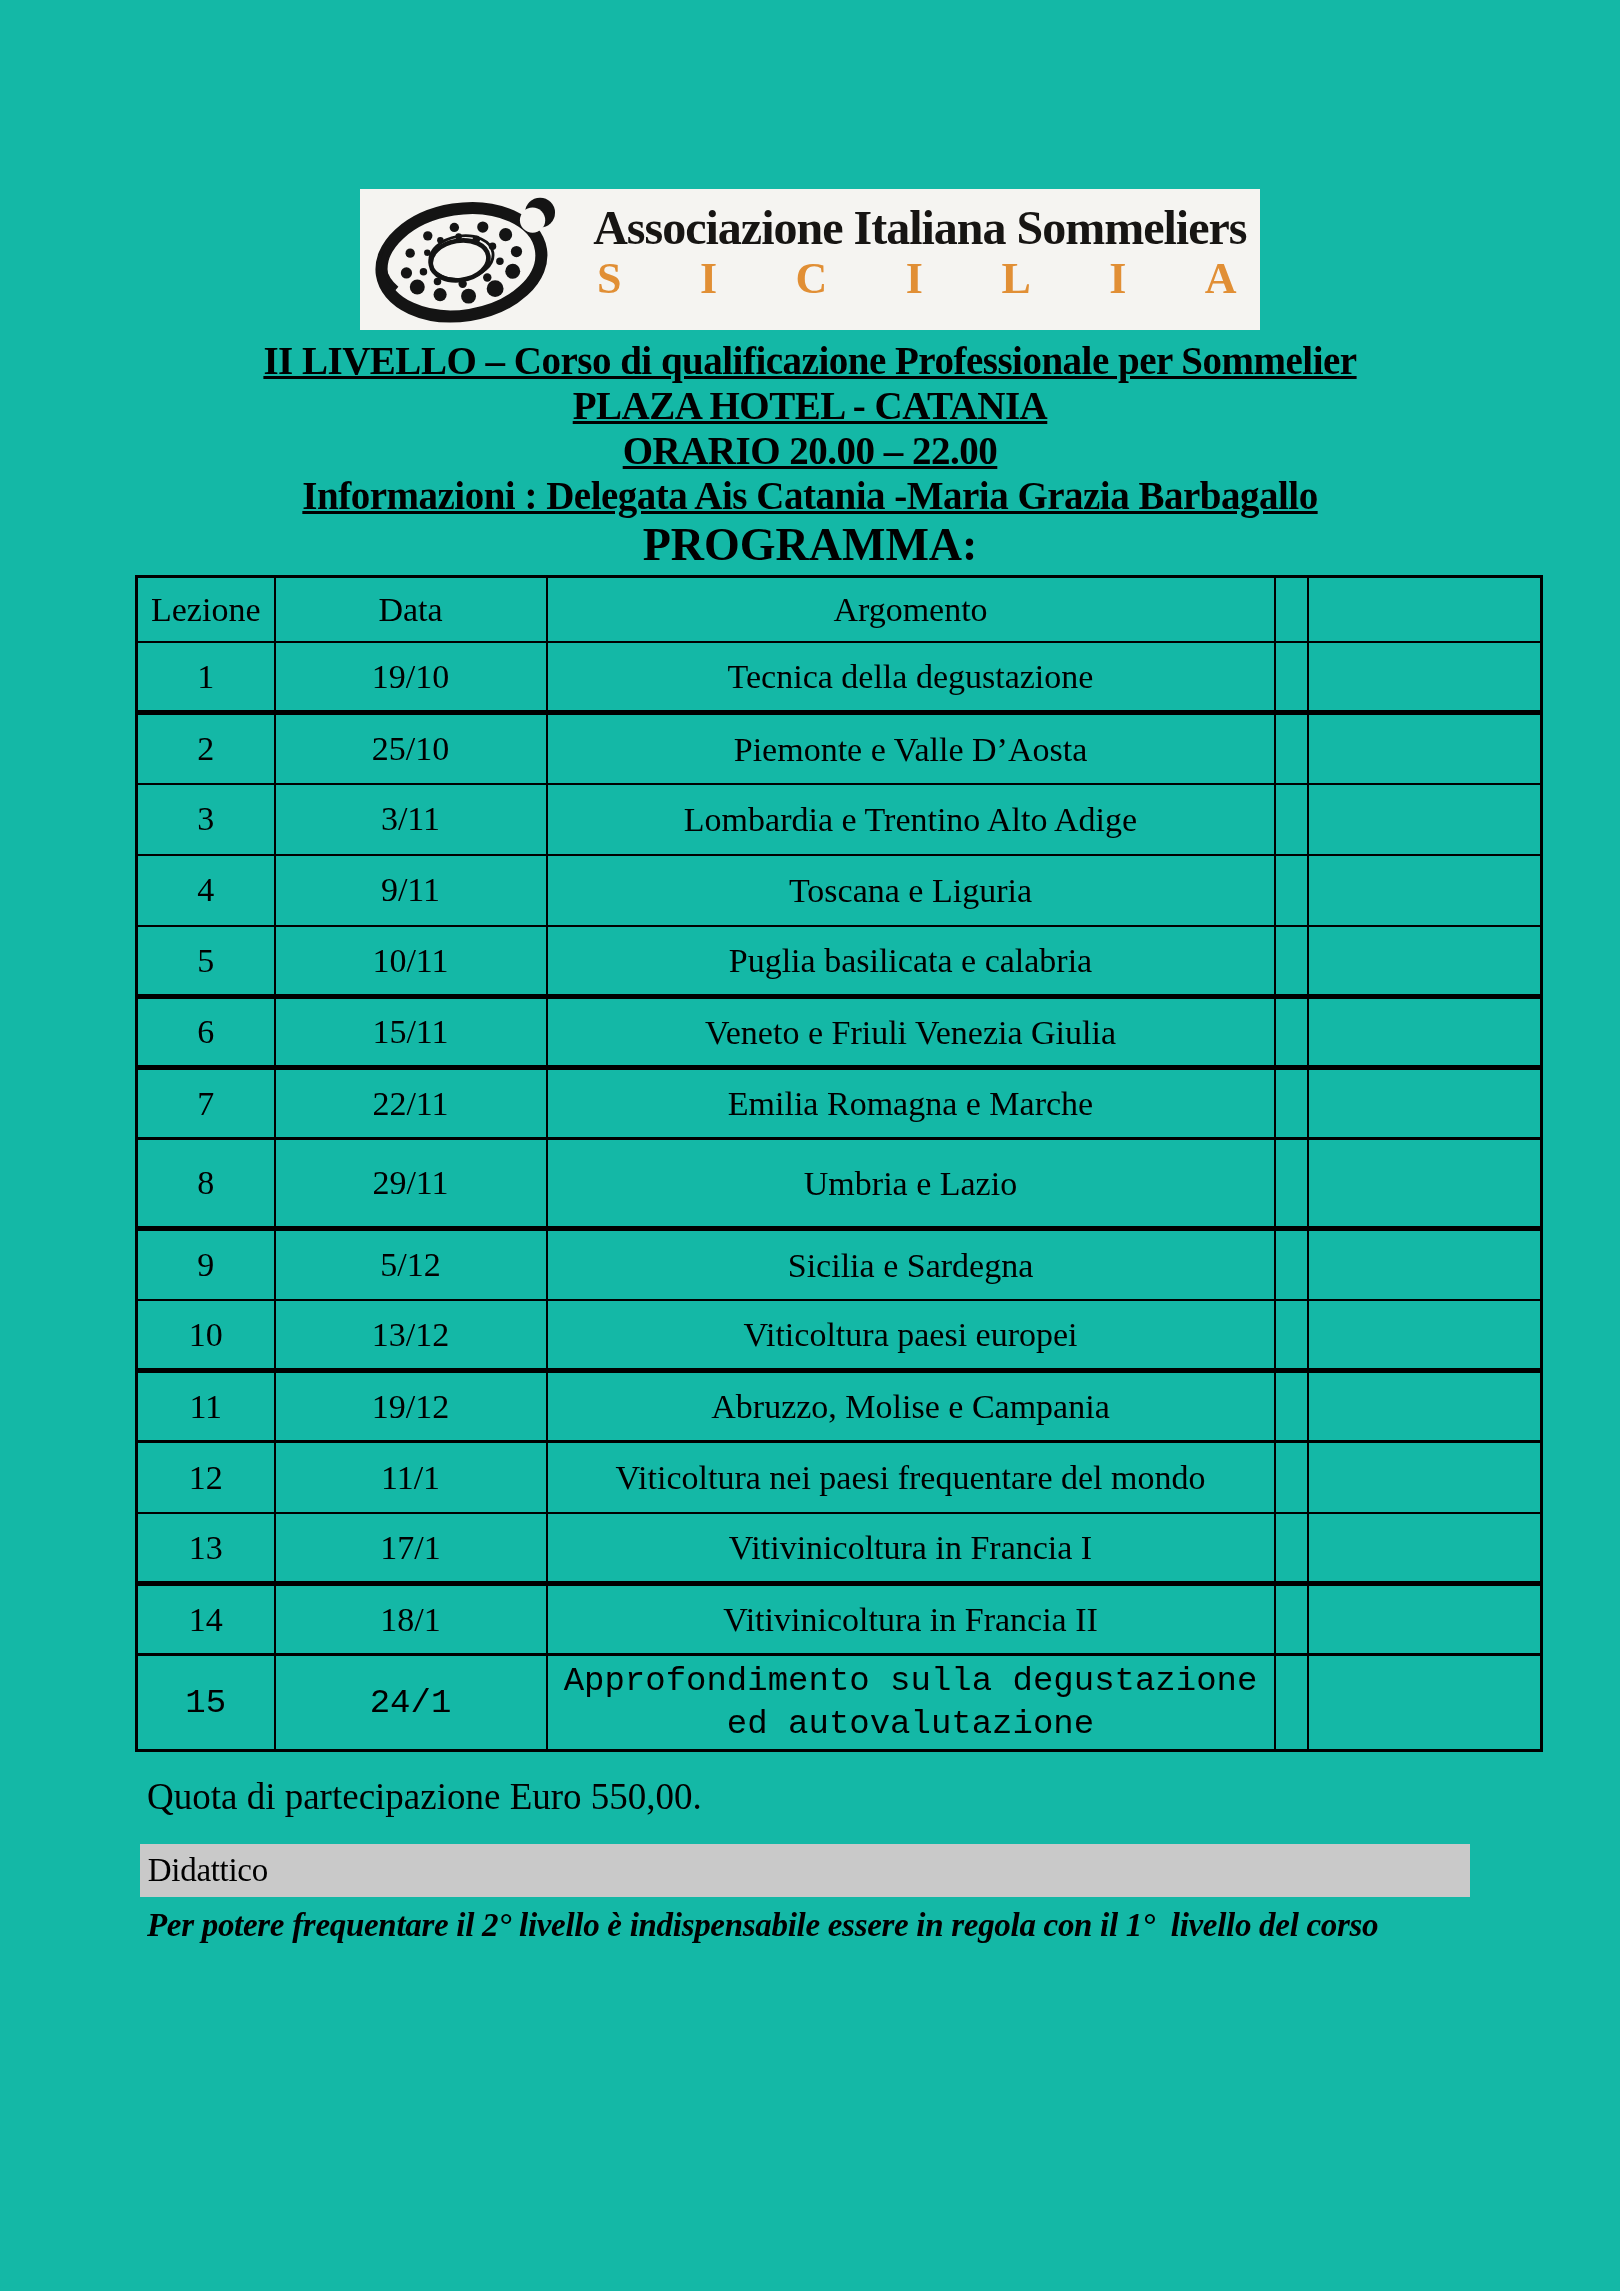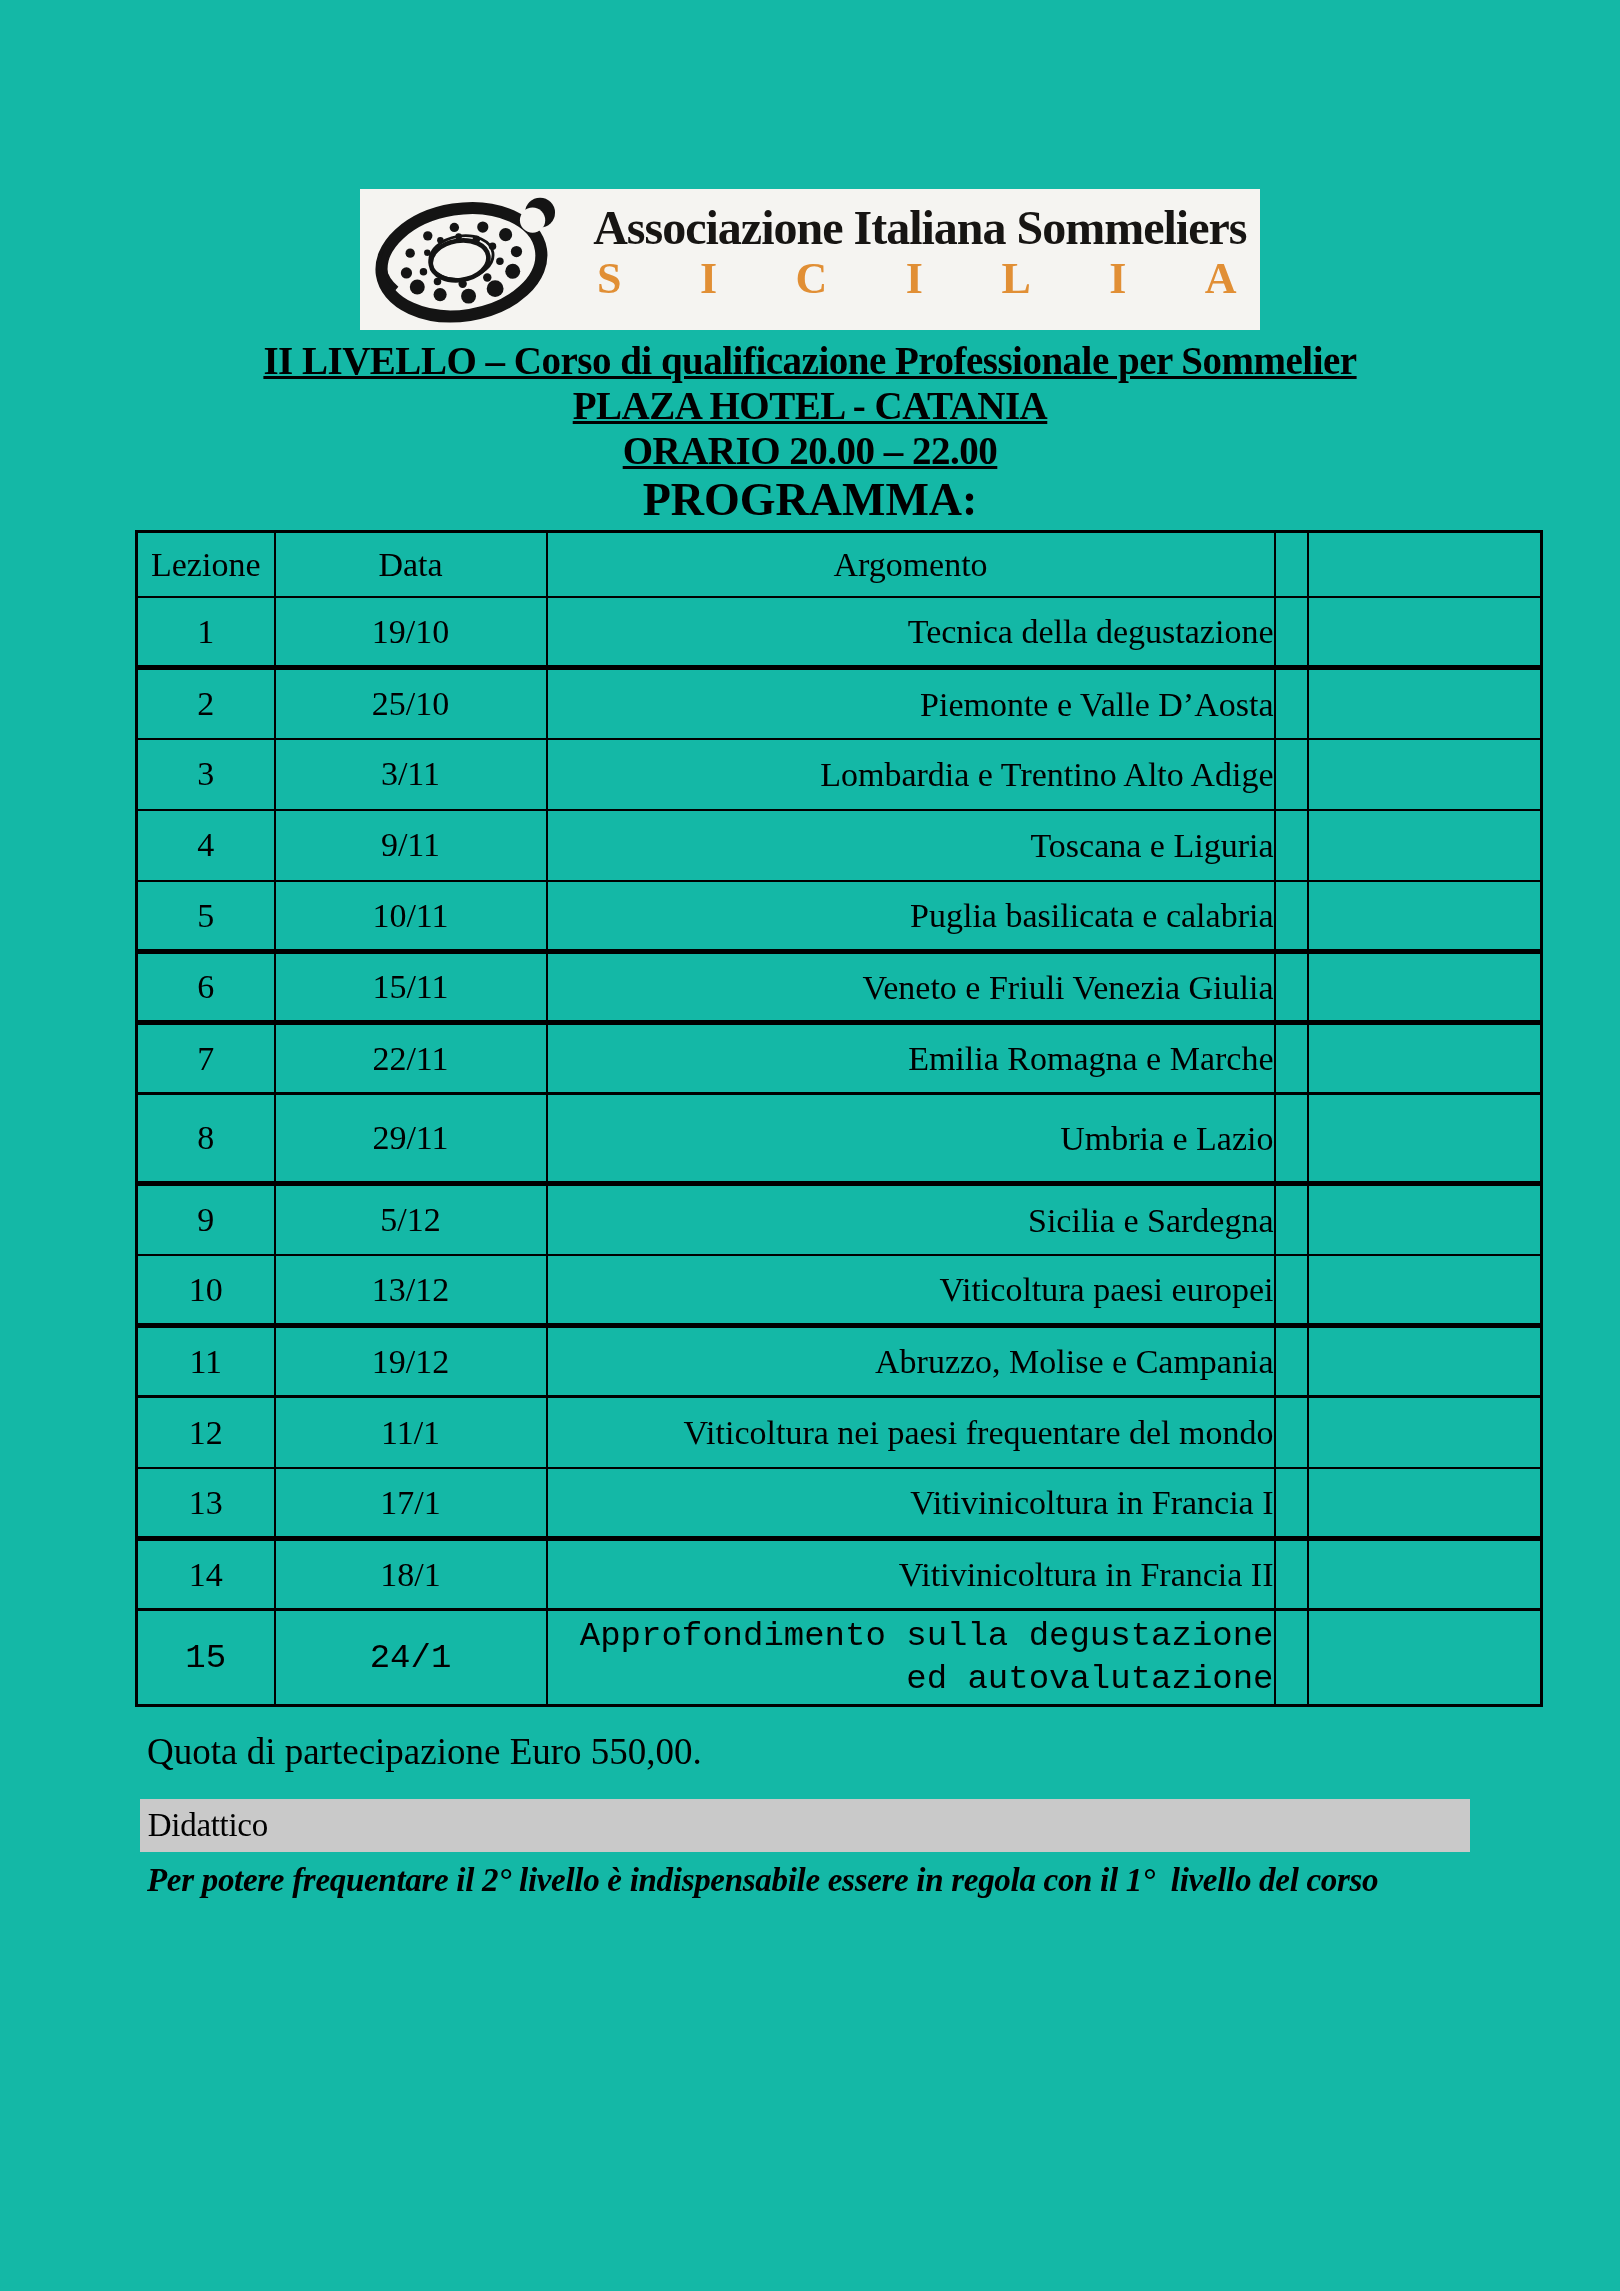--- a/index.html
+++ b/index.html
@@ -59,21 +59,21 @@
     font-size:34px; font-weight:normal;
     padding:0; vertical-align:middle;
     overflow:hidden;
   }
   .programma-table thead tr { height:65px; }
   .programma-table tbody tr { height:71px; }
   .programma-table tbody tr:nth-child(8)  { height:90px; }
   .programma-table tbody tr:nth-child(15) { height:96px;font-family:Liberation Mono, monospace; }
   .programma-table th { text-align:center; }
   .col-lezione, .col-data { text-align:center; }
-  .col-argomento { text-align:right; padding:3.9px 9.8px 3.9px 13.7px; line-height:43px;margin-left:32px; }
+  .col-argomento { text-align:center; padding:3.9px 9.8px 3.9px 13.7px; line-height:43px;margin-left:32px; }
   .programma-table tbody tr:nth-child(1) td,
   .programma-table tbody tr:nth-child(5) td,
   .programma-table tbody tr:nth-child(6) td,
   .programma-table tbody tr:nth-child(8) td,
   .programma-table tbody tr:nth-child(10) td,
   .programma-table tbody tr:nth-child(13) td { border-bottom-width:5.9px; }
   .programma-table tbody tr:nth-child(7) td,
   .programma-table tbody tr:nth-child(11) td,
   .programma-table tbody tr:nth-child(14) td { border-bottom-width:3.9px; }
 
@@ -145,20 +145,21 @@
         <span class="region-letter" style="color: rgb(225, 143, 53);">L</span>
         <span class="region-letter" style="color: rgb(225, 143, 53);">I</span>
         <span class="region-letter" style="color: rgb(225, 143, 53);">A</span>
       </div>
     </div>
   </div>
 
   <div class="headline first">II LIVELLO – Corso di qualificazione Professionale per Sommelier</div>
   <div class="headline">PLAZA HOTEL - CATANIA</div>
   <div class="headline">ORARIO 20.00 – 22.00</div>
+  <div class="headline">Informazioni : Delegata Ais Catania -Maria Grazia Barbagallo</div>
   <div class="programma">PROGRAMMA:</div>
 
   <table class="programma-table">
     <colgroup>
       <col style="width:138px">
         <col style="width:272px">
         <col style="width:728px">
       <col style="width:33px">
         <col style="width:234px">
     </colgroup>

